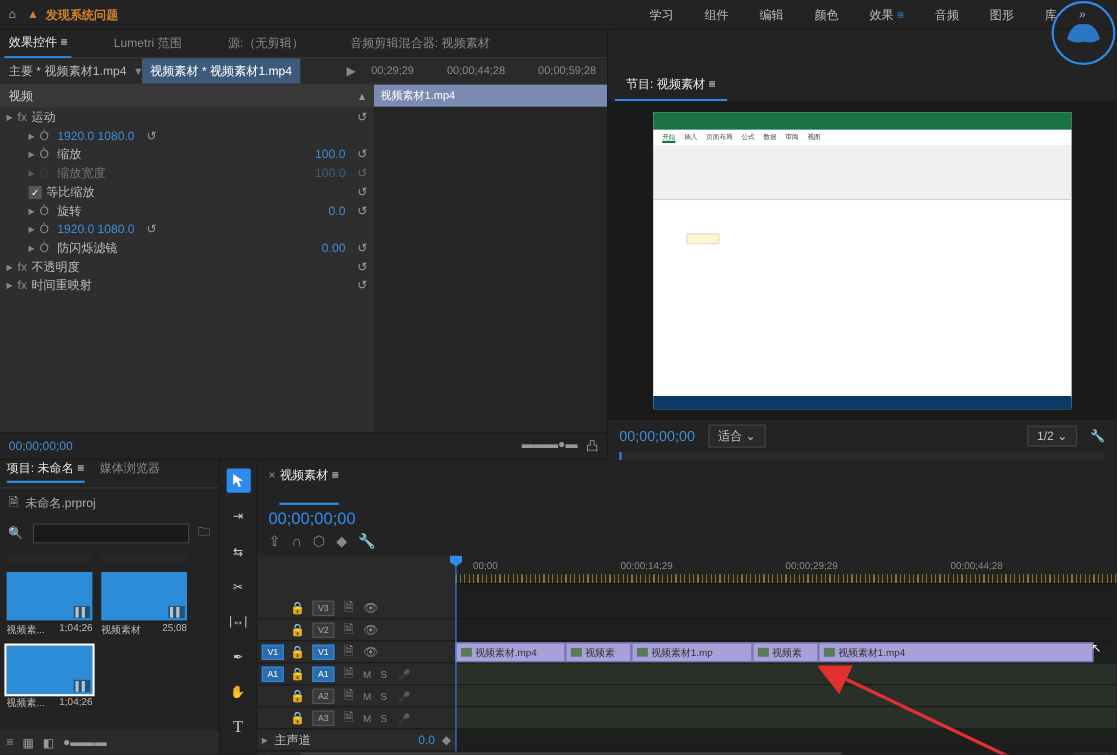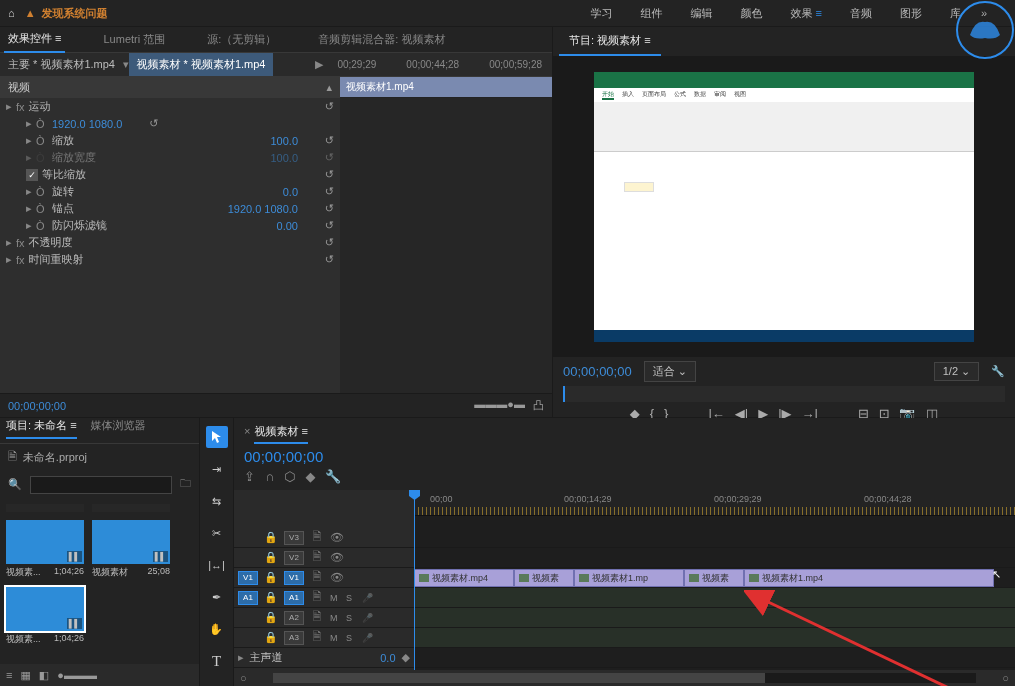--- a/index.html
+++ b/index.html
@@ -30,31 +30,31 @@
 .effect-track-hdr .reset { color: #999; }
 .effect-clip-bar { background: #7a8ab0; height: 20px; margin: 0; color: #fff; padding: 3px 6px; font-size: 10px; }
 
 .effect-body { flex: 1; display: flex; }
 .effect-props { width: 340px; background: #2e2e2e; }
 .effect-keys { flex: 1; background: #262626; }
 .prop-row { display: flex; align-items: center; padding: 3px 6px; color: #bbb; height: 17px; }
 .prop-row .caret { width: 10px; color: #888; }
 .prop-row .fx { color: #888; margin-right: 4px; }
 .prop-row .name { flex: 1; }
-.prop-row .val { color: #3d8cd8; margin-right: 20px; }
+.prop-row .val { color: #3d8cd8; margin-right: 4px; }
 .prop-row .kf { color: #999; text-align: right; width: 16px; }
 .prop-row.sub { padding-left: 26px; }
 .prop-row .clock { width: 12px; margin-right: 4px; color: #888; }
 .prop-row .checkbox { width: 12px; height: 12px; background: #555; display: inline-flex; align-items: center; justify-content: center; margin-right: 4px; color: #fff; font-size: 9px; }
 
 .effect-footer { height: 24px; background: #232323; display: flex; align-items: center; padding: 0 8px; border-top: 1px solid #1a1a1a; }
 .effect-footer .tc { color: #3d8cd8; flex: 1; }
 .effect-footer .ctrls { display: flex; gap: 8px; color: #999; }
 
-.prog-title { padding: 6px 10px; color: #e8e8e8; border-bottom: 2px solid #2d8ceb; display: inline-block; }
+.prog-title { padding: 6px 10px; color: #e8e8e8; border-bottom: 2px solid #2d8ceb; display: inline-block; margin-top: 36px; }
 .prog-monitor { flex: 1; background: #1a1a1a; display: flex; align-items: center; justify-content: center; padding: 10px; }
 .excel-mock { background: #fff; width: 380px; height: 270px; position: relative; }
 .excel-titlebar { background: #1a7346; height: 16px; }
 .excel-ribbon { background: #f0f0f0; height: 50px; border-bottom: 1px solid #ccc; }
 .excel-ribbon-tabs { background: #fff; height: 14px; display: flex; gap: 8px; padding: 2px 8px; font-size: 6px; color: #444; }
 .excel-ribbon-tabs span:first-child { color: #1a7346; border-bottom: 2px solid #1a7346; }
 .excel-grid { background: #fff; height: 180px; position: relative; }
 .excel-cell { position: absolute; left: 30px; top: 30px; width: 30px; height: 10px; background: #fdf4d0; border: 1px solid #ddd; }
 .excel-taskbar { position: absolute; bottom: 0; left: 0; right: 0; height: 12px; background: #0a3b66; }
 
@@ -82,21 +82,21 @@
 .bin-thumb .dur-badge { position: absolute; right: 2px; bottom: 2px; background: rgba(0,0,0,0.4); font-size: 8px; padding: 1px 2px; }
 .bin-label { display: flex; justify-content: space-between; font-size: 9px; color: #bbb; margin-top: 2px; }
 .proj-footer { height: 22px; background: #2a2a2a; display: flex; align-items: center; padding: 0 6px; gap: 8px; color: #999; }
 
 .tools-col { width: 34px; background: #232323; border-right: 1px solid #1a1a1a; display: flex; flex-direction: column; align-items: center; padding-top: 8px; gap: 10px; }
 .tools-col .tool { width: 22px; height: 22px; display: flex; align-items: center; justify-content: center; color: #ccc; cursor: pointer; }
 .tools-col .tool.active { background: #2d8ceb; border-radius: 2px; }
 
 .timeline-panel { flex: 1; background: #232323; display: flex; flex-direction: column; position: relative; }
 .tl-header { padding: 6px 10px; }
-.tl-title { color: #e8e8e8; border-bottom: 2px solid #2d8ceb; display: inline-block; padding-bottom: 3px; }
+.tl-title { color: #e8e8e8; border-bottom: 2px solid #2d8ceb; display: inline-block; padding-bottom: 18px; }
 .tl-tc-row { display: flex; align-items: center; gap: 14px; margin-top: 4px; }
 .tl-tc-row .tc { color: #2d8ceb; font-size: 15px; font-weight: 300; }
 .tl-tc-row .icn { color: #888; font-size: 13px; }
 
 .tl-body { flex: 1; display: flex; position: relative; }
 .tl-tracks-hdr { width: 180px; background: #2a2a2a; }
 .tl-ruler-area { flex: 1; background: #1e1e1e; position: relative; }
 .tl-ruler { height: 26px; background: #232323; border-bottom: 1px solid #111; position: relative; display: flex; }
 .tl-ruler .tick { position: absolute; top: 4px; font-size: 9px; color: #888; }
 .tl-ruler .marks { position: absolute; left: 0; right: 0; bottom: 0; height: 8px; background: repeating-linear-gradient(90deg, #c9a030 0, #c9a030 1px, transparent 1px, transparent 4px); opacity: 0.6; }
@@ -209,21 +209,20 @@
             <div class="prop-row sub">
               <span class="caret">▸</span>
               <span class="clock">Ò</span>
               <span class="name">旋转</span>
               <span class="val">0.0</span>
               <span class="kf">↺</span>
             </div>
             <div class="prop-row sub">
               <span class="caret">▸</span>
               <span class="clock">Ò</span>
-              <span class="name">锚点</span>
               <span class="val">1920.0    1080.0</span>
               <span class="kf">↺</span>
             </div>
             <div class="prop-row sub">
               <span class="caret">▸</span>
               <span class="clock">Ò</span>
               <span class="name">防闪烁滤镜</span>
               <span class="val">0.00</span>
               <span class="kf">↺</span>
             </div>

